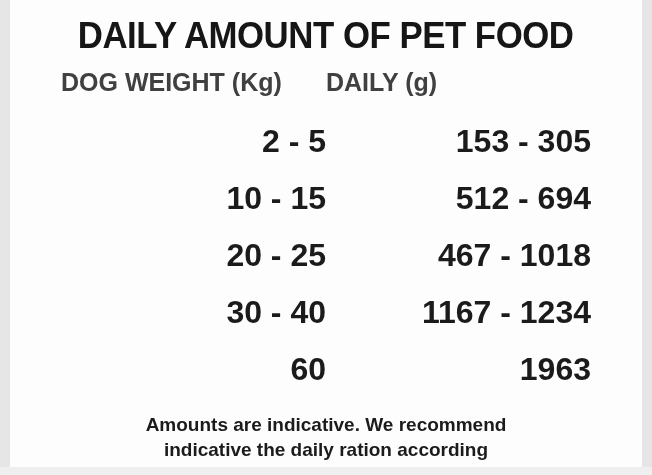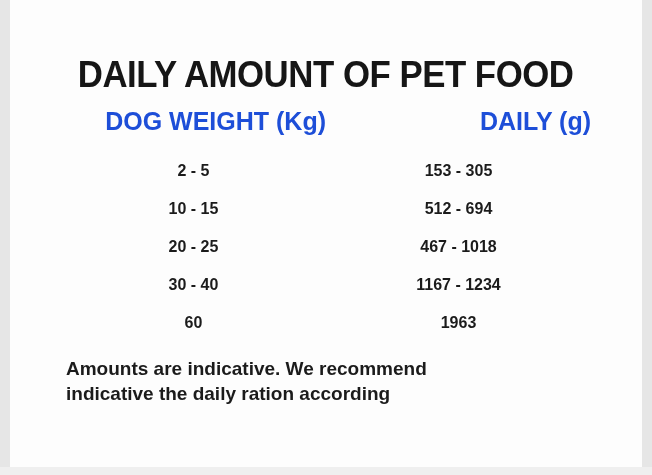--- a/index.html
+++ b/index.html
@@ -16,21 +16,21 @@
   }
   .panel {
     position: relative;
     width: 652px;
     height: 475px;
     box-sizing: border-box;
     background: #fdfdfd;
     display: flex;
     flex-direction: column;
     align-items: center;
-    padding-top: 56px;
+    padding-top: 17px;
   }
   .edge-left {
     position: absolute;
     left: 0;
     top: 0;
     width: 10px;
     height: 475px;
     background: #e6e6e6;
   }
   .edge-right {
@@ -61,43 +61,44 @@
     white-space: nowrap;
   }
   table.feeding-table {
     border-collapse: collapse;
     width: 530px;
     table-layout: fixed;
   }
   table.feeding-table th {
     font-size: 25px;
     font-weight: 800;
-    text-align: right;
+    text-align: left;
     padding: 0 0 16px 0;
-    color: #1d4ed8;
+    color: #404040;
     white-space: nowrap;
   }
   table.feeding-table td {
-    font-size: 16px;
+    font-size: 32px;
     font-weight: 800;
-    text-align: center;
+    text-align: right;
     padding: 10px 0;
     color: #1b1b1b;
     white-space: nowrap;
   }
   table.feeding-table th.col-weight,
   table.feeding-table td.col-weight {
     width: 265px;
   }
   table.feeding-table th.col-amount,
   table.feeding-table td.col-amount {
     width: 265px;
   }
   .note {
     margin-top: 14px;
+    text-align: center;
     font-size: 19px;
     font-weight: 800;
     line-height: 1.33;
     color: #1b1b1b;
     width: 520px;
   }
   .note div {
     white-space: nowrap;
   }
 </style>

